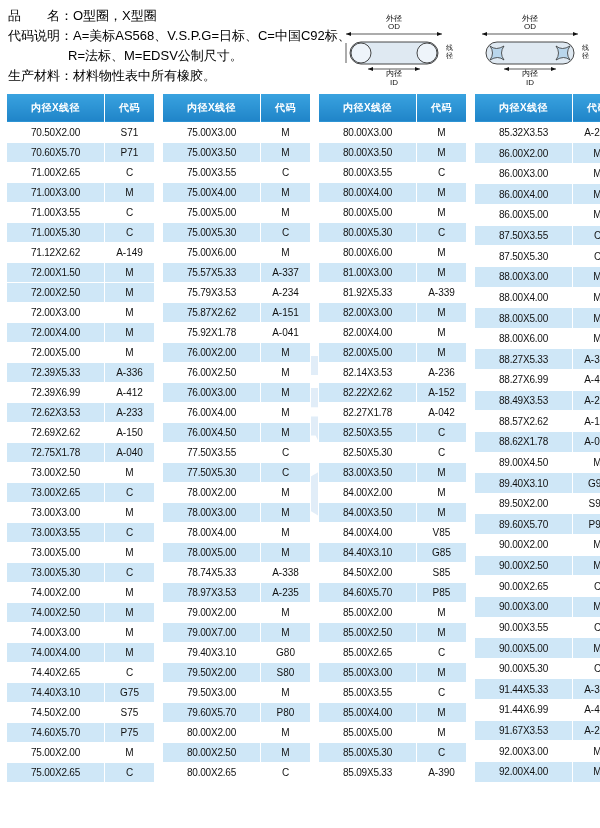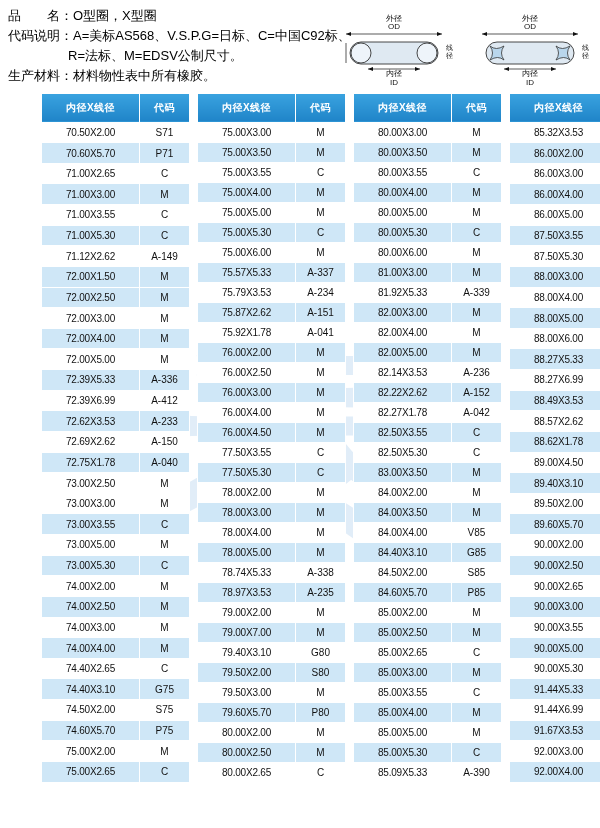--- a/index.html
+++ b/index.html
@@ -42,21 +42,20 @@
     z-index:7;
   }
   .diag{width:120px;text-align:center;font-size:8px;color:#111;}
   .tablewrap{
     position:relative;
     z-index:6;
     margin-top:4px;
     padding:0 6px;
     display:flex;
     gap:7px;
-    margin-left:35px;
   }
   table.tbl{
     border-collapse:collapse;
     width:142px;
     table-layout:fixed;
   }
   table.tbl th{
     background:#2a93d6;
     background:linear-gradient(#3aa3e0,#1f84c8);
     color:#fff;
@@ -213,20 +212,24 @@
           <td class="c2">A-150</td>
         </tr>
         <tr class="alt">
           <td class="c1 sizecol">72.75X1.78</td>
           <td class="c2">A-040</td>
         </tr>
         <tr class="plain">
           <td class="c1 sizecol">73.00X2.50</td>
           <td class="c2">M</td>
         </tr>
+        <tr class="alt">
+          <td class="c1 sizecol">73.00X2.65</td>
+          <td class="c2">C</td>
+        </tr>
         <tr class="plain">
           <td class="c1 sizecol">73.00X3.00</td>
           <td class="c2">M</td>
         </tr>
         <tr class="alt">
           <td class="c1 sizecol">73.00X3.55</td>
           <td class="c2">C</td>
         </tr>
         <tr class="plain">
           <td class="c1 sizecol">73.00X5.00</td>

